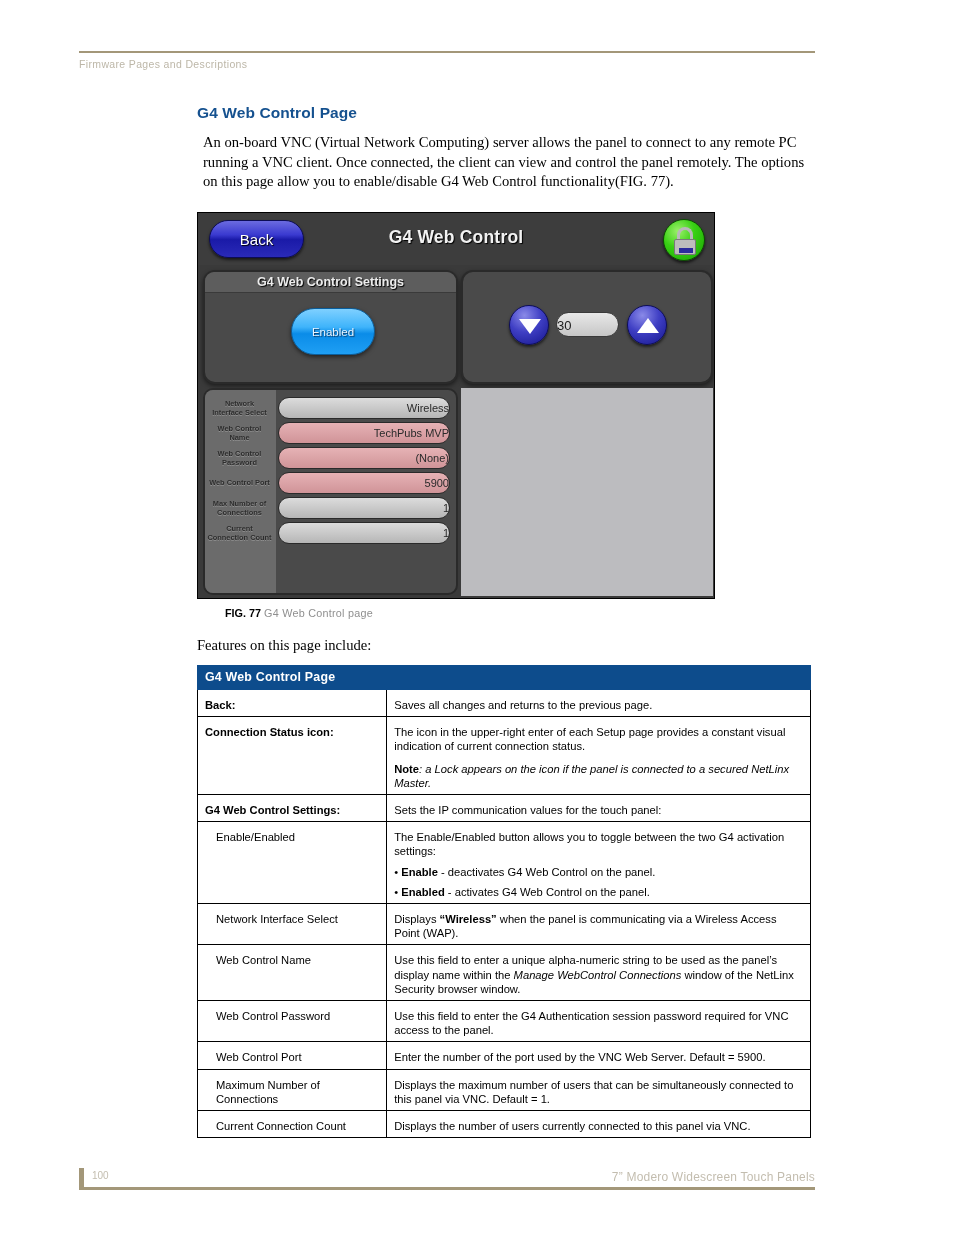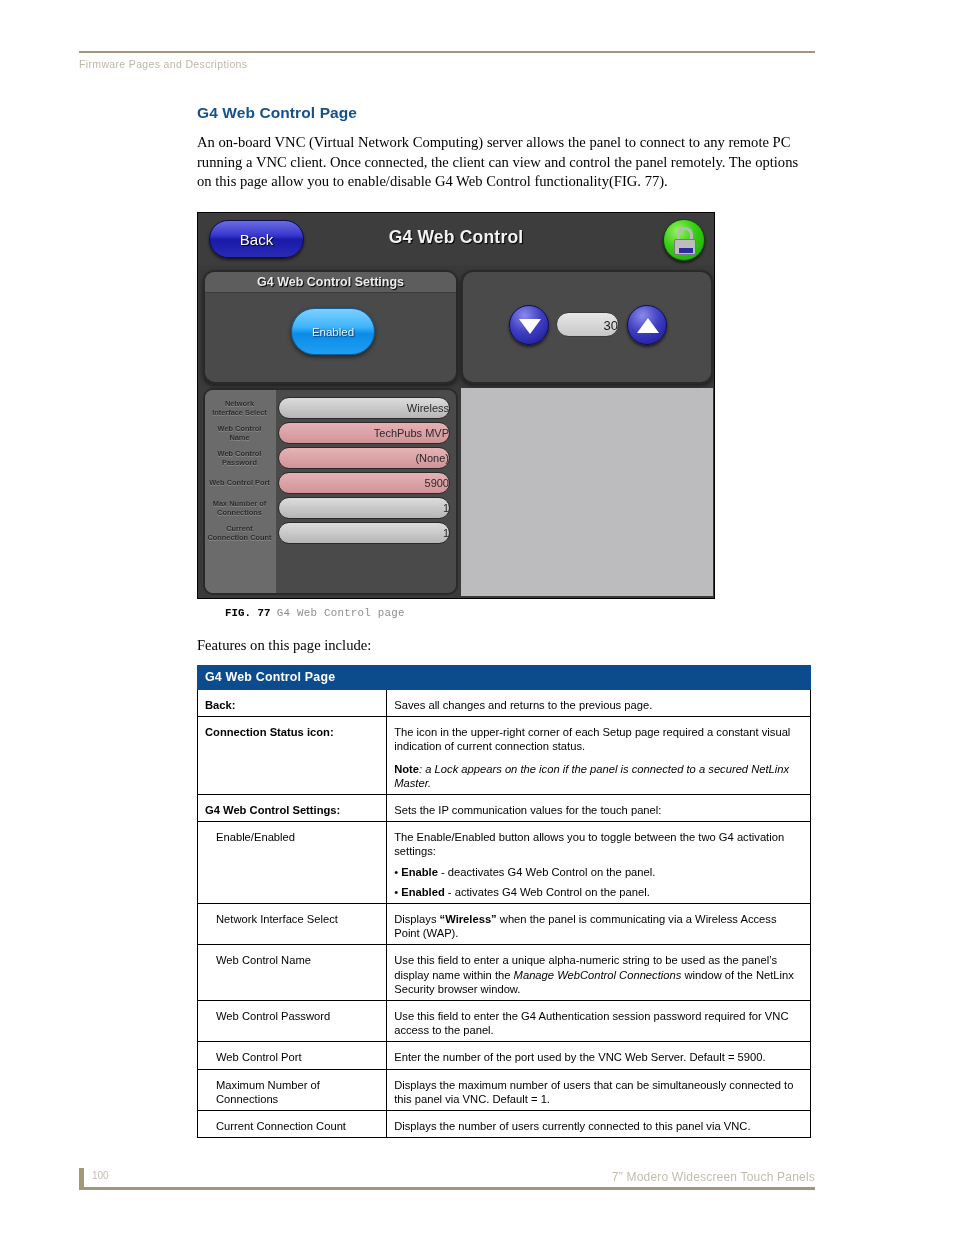--- a/index.html
+++ b/index.html
@@ -50,21 +50,21 @@
     color: #15518f;
     margin: 0 0 11px 0;
     letter-spacing: .1px;
   }
 
   p.body-text {
     font-family: "Liberation Serif", serif;
     font-size: 14.6px;
     line-height: 19.5px;
     color: #000;
-    margin: 0;
+    margin: 6px;
     width: 612px;
   }
 
   
   .device-shot {
     position: absolute;
     left: 197px;
     top: 212px;
     width: 518px;
     height: 387px;
@@ -207,21 +207,21 @@
 
   .timeout-value {
     position: absolute;
     left: 93px; top: 40px;
     width: 63px; height: 25px;
     border-radius: 13px;
     background: linear-gradient(to bottom, #e8e8e8, #c6c6c6);
     border: 1px solid #3a3a3a;
     color: #1a1a1a;
     font-size: 13px;
-    text-align: right;
+    text-align: left;
     line-height: 25px;
     box-sizing: border-box;
   }
 
   
   .dev-form-panel {
     position: absolute;
     left: 5px; top: 175px;
     width: 255px; height: 207px;
     background: #4a4a4a;
@@ -276,21 +276,21 @@
     left: 263px; top: 175px;
     width: 252px; height: 208px;
     background: #bcbcbf;
   }
 
   
   .fig-caption {
     position: absolute;
     left: 197px;
     top: 607px;
-    font-family: Liberation Mono, monospace;
+    font-family: Liberation Sans, sans-serif;
     font-size: 10.8px;
     padding-left: 28px;
   }
   .fig-caption .fig-num { font-weight: bold; color: #000; }
   .fig-caption .fig-desc { color: #8f8f8f; letter-spacing: .25px; }
 
   .features-line {
     position: absolute;
     left: 197px;
     top: 637px;
@@ -477,21 +477,21 @@
   </tr>
 
   <tr>
     <td class="c1 bold">Back:</td>
     <td class="c2">Saves all changes and returns to the previous page.</td>
   </tr>
 
   <tr>
     <td class="c1 bold">Connection Status icon:</td>
     <td class="c2">
-      <div>The icon in the upper-right corner of each Setup page required a constant visual indication of current connection status.</div>
+      <div>The icon in the upper-right enter of each Setup page provides a constant visual indication of current connection status.</div>
       <div class="note-line"><b>Note</b><span>: a Lock appears on the icon if the panel is connected to a secured NetLinx Master.</span></div>
     </td>
   </tr>
 
   <tr>
     <td class="c1 bold">G4 Web Control Settings:</td>
     <td class="c2">Sets the IP communication values for the touch panel:</td>
   </tr>
 
   <tr>

